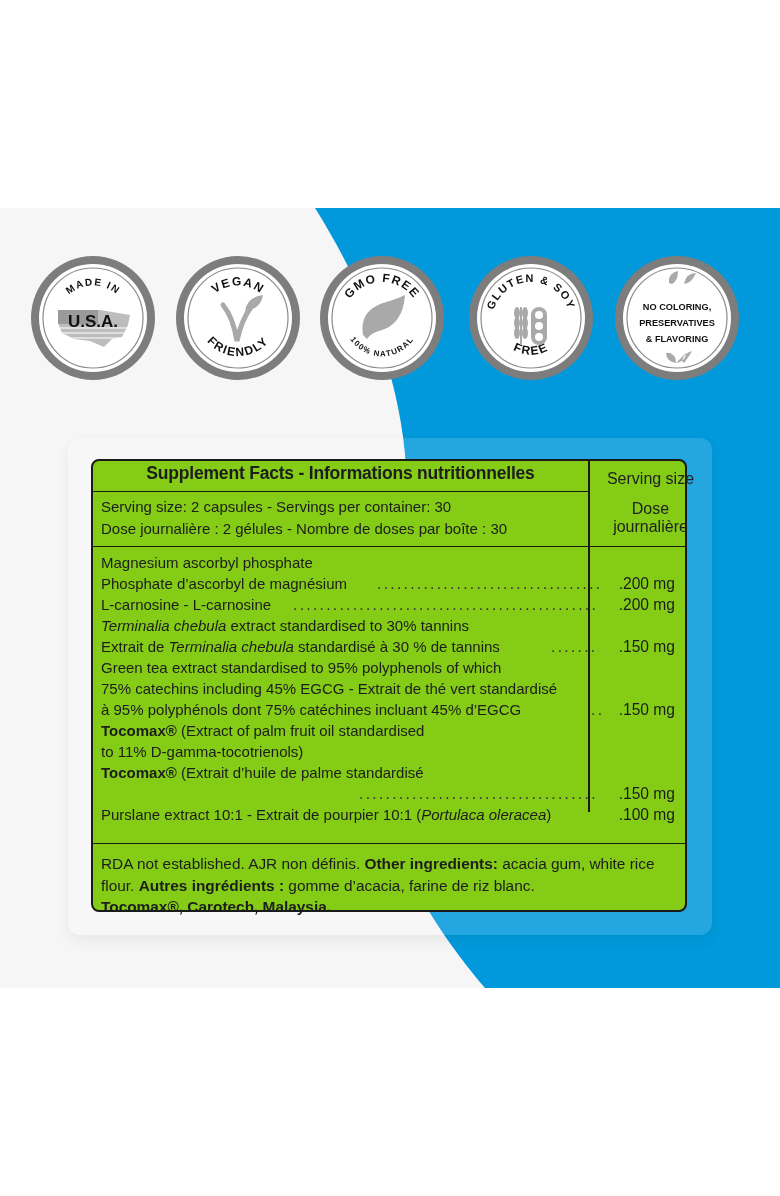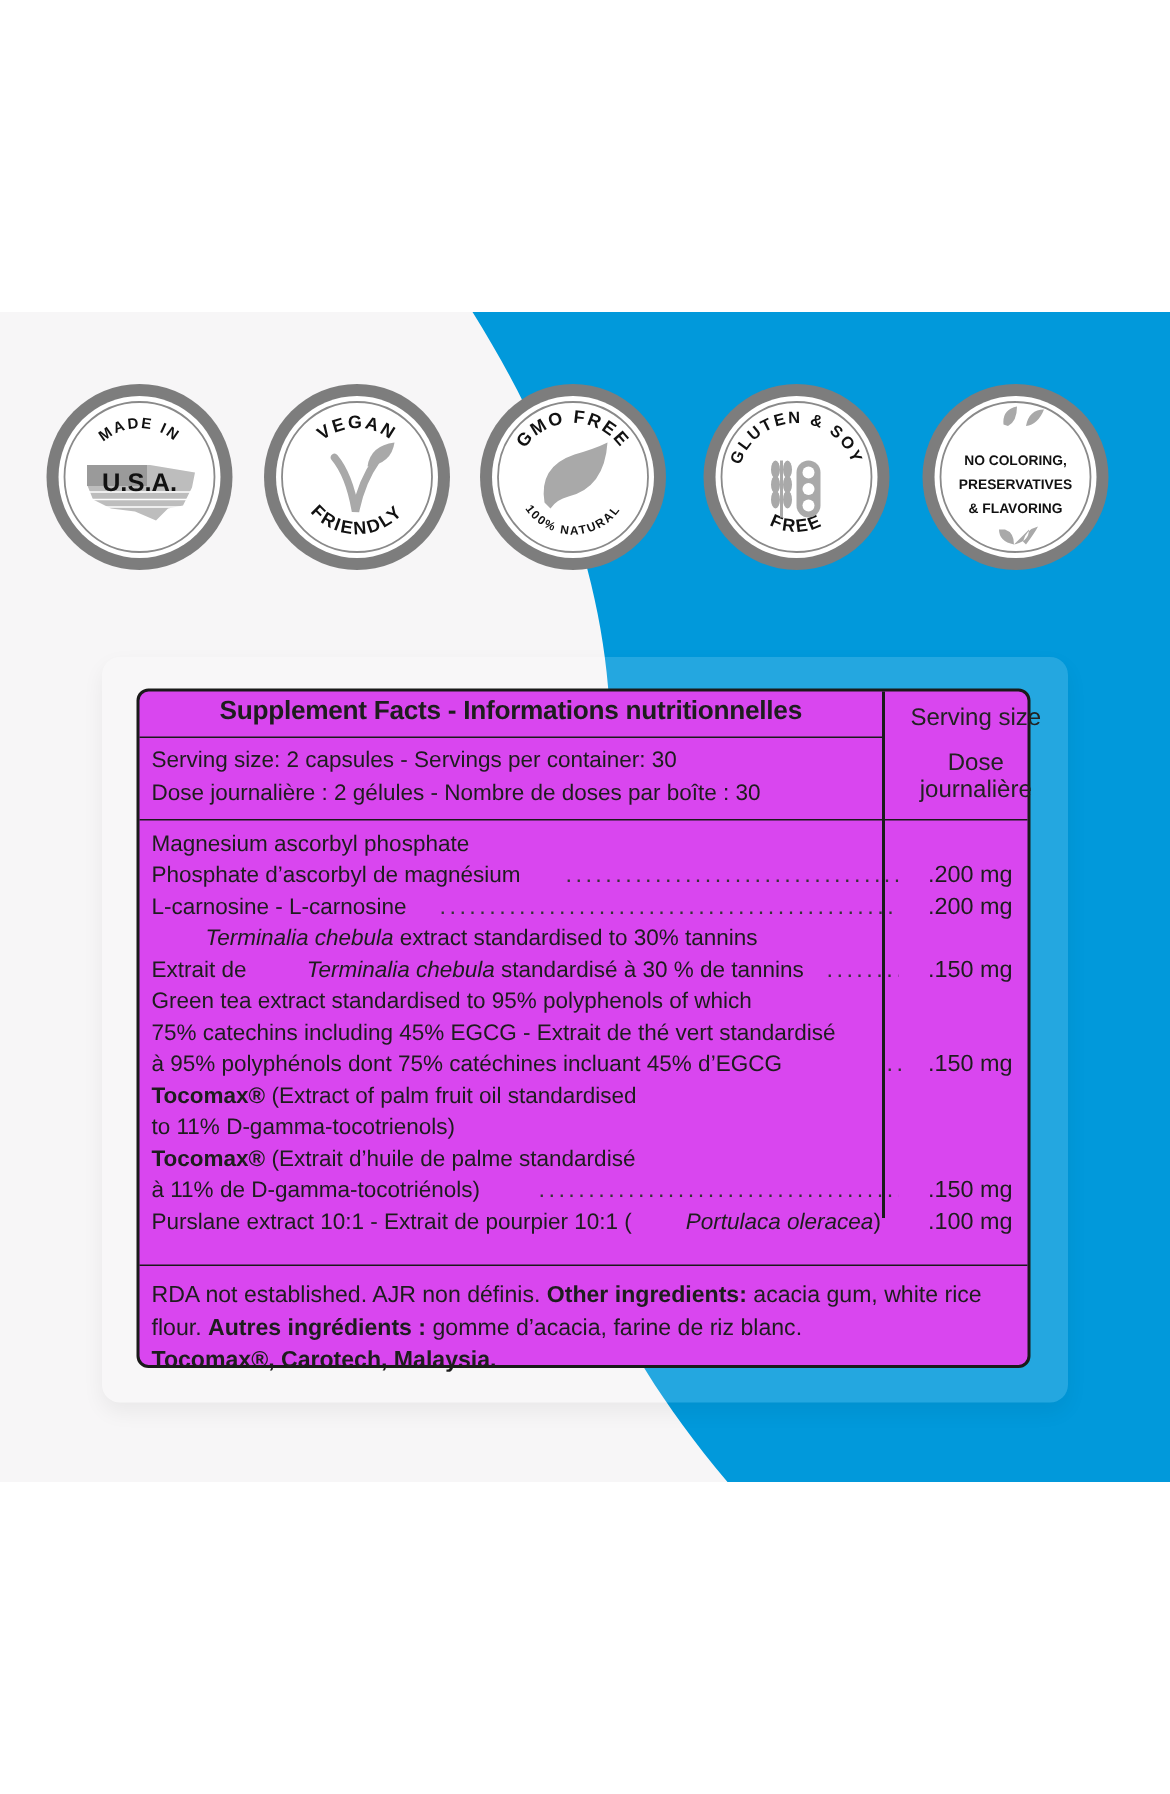--- a/index.html
+++ b/index.html
@@ -4,33 +4,33 @@
 <style>
   html, body { margin:0; padding:0; }
   body { width:780px; height:1196px; position:relative; background:#ffffff; overflow:hidden;
          font-family:"Liberation Sans", "DejaVu Sans", sans-serif; }
   .panel { position:absolute; left:0; top:208px; width:780px; height:780px; overflow:hidden; background:#f7f6f7; }
   .panel svg.bg { position:absolute; left:0; top:0; }
   .badge { position:absolute; width:126px; height:126px; top:47px; }
   .badge svg { display:block; }
   .card { position:absolute; left:68px; top:230px; width:644px; height:497px; border-radius:12px;
           background:rgba(255,255,255,0.14); box-shadow:0 6px 14px rgba(0,0,0,0.06); }
-  .facts { position:absolute; left:91px; top:251px; width:596px; height:453px; background:#d946ef;
+  .facts { position:absolute; left:91px; top:251px; width:596px; height:453px; background:#84cc16;
            border:2px solid #1a1a1a; border-radius:8px; box-sizing:border-box; color:#1d1d1d;
            font-family:"Liberation Sans Narrow","Liberation Sans", sans-serif; }
   .row { position:absolute; left:0; right:0; border-bottom:1.5px solid #1a1a1a; }
   .colsep { position:absolute; left:495px; top:0; width:1.5px; background:#1a1a1a; }
   .title { position:absolute; left:0; width:495px; top:2px; text-align:center; font-weight:bold; font-size:17.5px; letter-spacing:-0.2px; }
   .hdr-r { position:absolute; left:497px; width:97px; text-align:center; font-size:16px; line-height:19px; color:#222;margin-left:12px; }
   .line { position:absolute; left:8px; font-size:15px; line-height:21.5px; white-space:nowrap; transform-origin:left; }
   .amt { position:absolute; right:10px; font-size:15.6px; line-height:21.5px; white-space:nowrap; }
   .dots { position:absolute; font-size:15.6px; line-height:21.5px; letter-spacing:2.3px; color:#333; overflow:hidden; white-space:nowrap; }
   .foot { position:absolute; left:8px; right:8px; top:392px; font-size:15.4px; line-height:21.5px; }
   b { font-weight:bold; }
-  i { font-style:italic;margin-left:36px; }
+  i { font-style:italic; }
 </style>
 </head>
 <body>
 
 <div class="panel">
   <svg class="bg" width="780" height="780">
     <path d="M315,0 C390,120 415,230 405,330 C395,430 300,560 485,780 L780,780 L780,0 Z" fill="#0199db"></path>
   </svg>
 
   <div class="badge" style="left:30px">
@@ -161,21 +161,20 @@
 
       <div class="line" style="top:110px">Green tea extract standardised to 95% polyphenols of which</div>
       <div class="line" style="top:131px">75% catechins including 45% EGCG - Extrait de thé vert standardisé</div>
       <div class="line" style="top:152px">à 95% polyphénols dont 75% catéchines incluant 45% d’EGCG</div>
       <div class="dots" style="top:152px;left:498px;width:12px">...</div>
       <div class="amt" style="top:152px">.150 mg</div>
 
       <div class="line" style="top:173px"><b>Tocomax®</b> (Extract of palm fruit oil standardised</div>
       <div class="line" style="top:194px">to 11% D-gamma-tocotrienols)</div>
       <div class="line" style="top:215px"><b>Tocomax®</b> (Extrait d’huile de palme standardisé</div>
-      <div class="line" style="top:236px">à 11% de D-gamma-tocotriénols)</div>
       <div class="dots" style="top:236px;left:266px;width:240px">................................................</div>
       <div class="amt" style="top:236px">.150 mg</div>
 
       <div class="line" style="top:257px">Purslane extract 10:1 - Extrait de pourpier 10:1 (<i>Portulaca oleracea</i>)</div>
       <div class="amt" style="top:257px">.100 mg</div>
     </div>
 
     <div class="foot">
       <span>RDA not established. AJR non définis.</span>
       <b>Other ingredients:</b>

